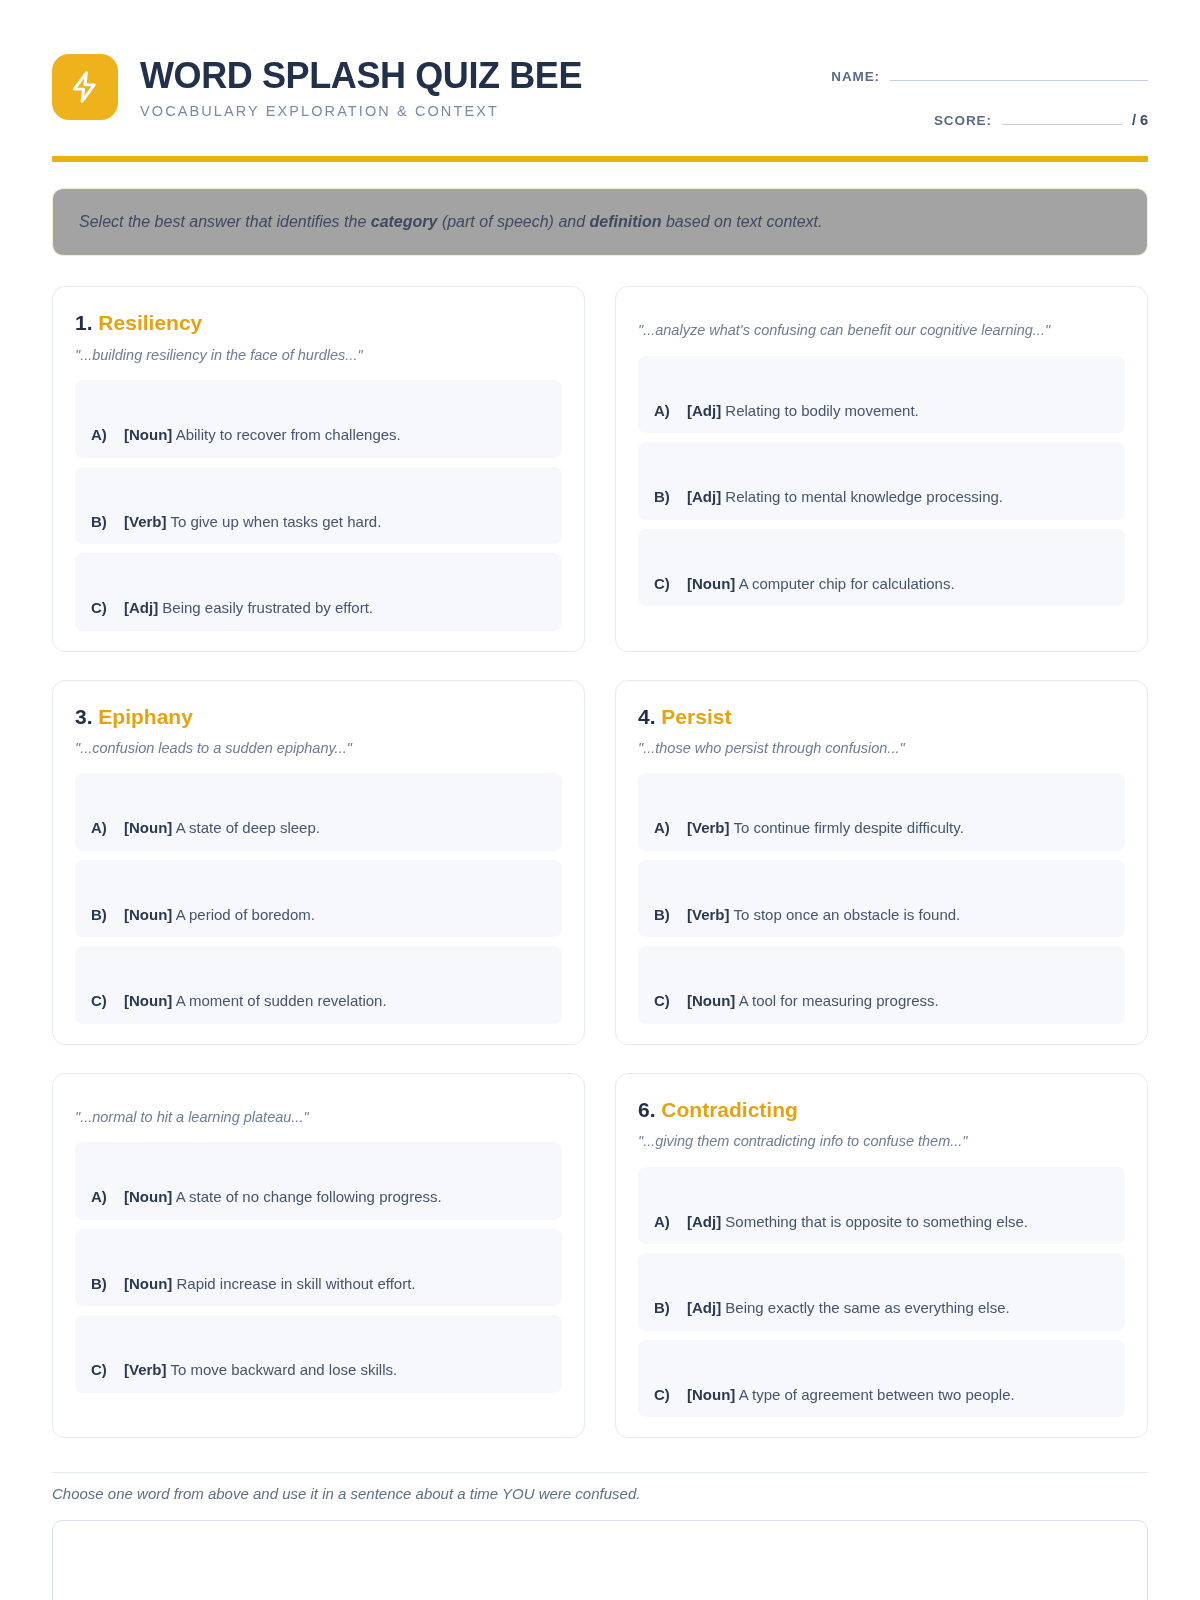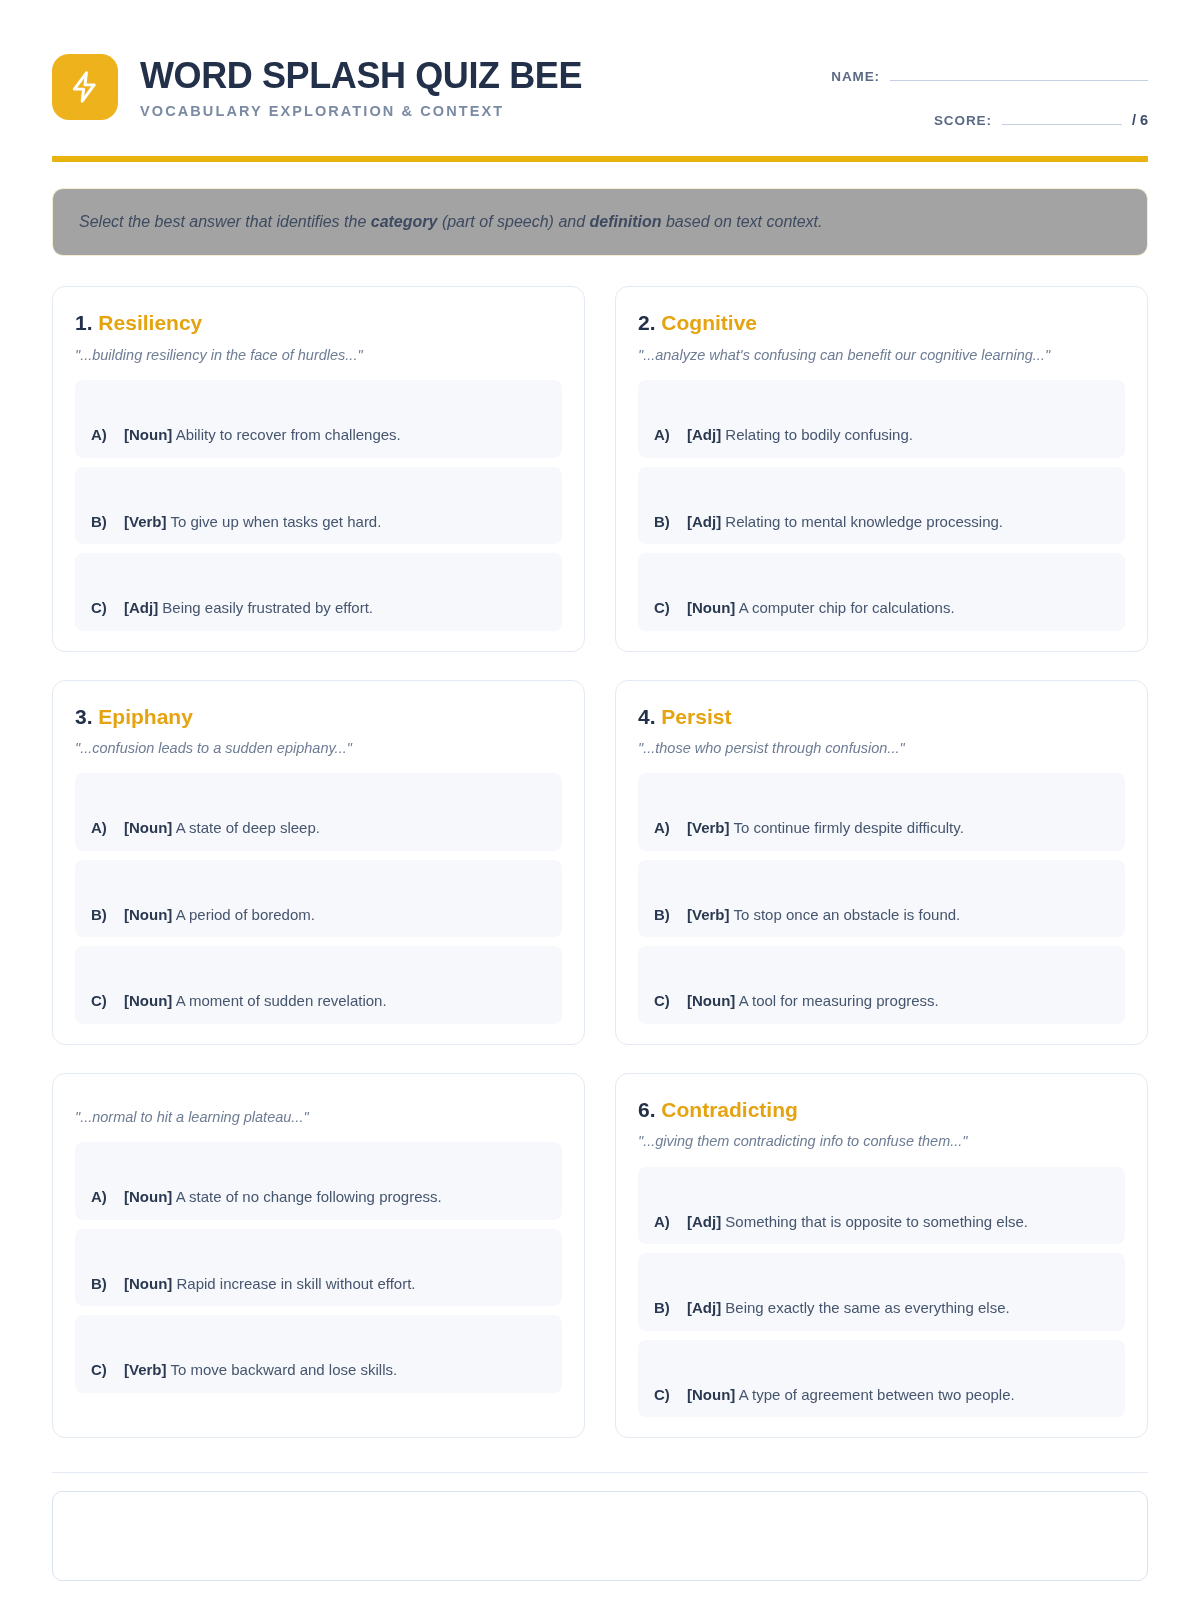--- a/index.html
+++ b/index.html
@@ -37,21 +37,21 @@
   .title {
     font-size: 36px;
     font-weight: 700;
     letter-spacing: -0.4px;
     color: #22304A;
     line-height: 1.05;
   }
   .subtitle {
     margin-top: 9px;
     font-size: 14.5px;
-    font-weight: 700;
+    font-weight: 400;
     letter-spacing: 2.1px;
     color: #7B8AA3;
   }
 
   .meta {
     padding-top: 10px;
     min-width: 350px;
   }
   .meta-row {
     display: flex;
@@ -240,29 +240,25 @@
           <span class="opt-body"><span class="opt-pos">[Verb]</span> <span>To give up when tasks get hard.</span></span>
         </div>
         <div class="option">
           <span class="opt-letter">C)</span>
           <span class="opt-body"><span class="opt-pos">[Adj]</span> <span>Being easily frustrated by effort.</span></span>
         </div>
       </div>
     </div>
 
     <div class="card">
-      <div class="q-head">
-        <span>2.</span>
-        <span class="q-word">Cognitive</span>
-      </div>
       <div class="q-context">"...analyze what's confusing can benefit our cognitive learning..."</div>
       <div class="options">
         <div class="option">
           <span class="opt-letter">A)</span>
-          <span class="opt-body"><span class="opt-pos">[Adj]</span> <span>Relating to bodily confusing.</span></span>
+          <span class="opt-body"><span class="opt-pos">[Adj]</span> <span>Relating to bodily movement.</span></span>
         </div>
         <div class="option">
           <span class="opt-letter">B)</span>
           <span class="opt-body"><span class="opt-pos">[Adj]</span> <span>Relating to mental knowledge processing.</span></span>
         </div>
         <div class="option">
           <span class="opt-letter">C)</span>
           <span class="opt-body"><span class="opt-pos">[Noun]</span> <span>A computer chip for calculations.</span></span>
         </div>
       </div>
@@ -348,15 +344,16 @@
         <div class="option">
           <span class="opt-letter">C)</span>
           <span class="opt-body"><span class="opt-pos">[Noun]</span> <span>A type of agreement between two people.</span></span>
         </div>
       </div>
     </div>
 
   </div>
 
   <div class="bonus-divider"></div>
+  <div class="bonus-sub">Choose one word from above and use it in a sentence about a time YOU were confused.</div>
   <div class="bonus-box"></div>
 
 </div>
 
 </body></html>

